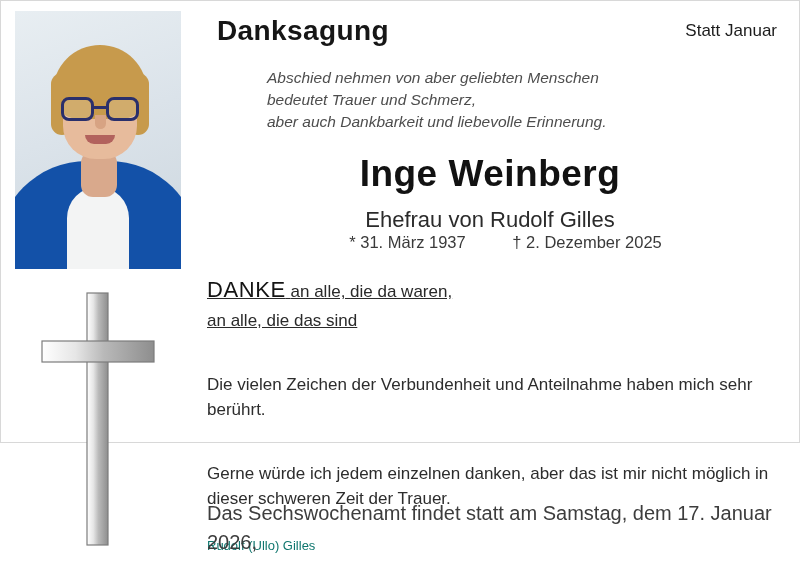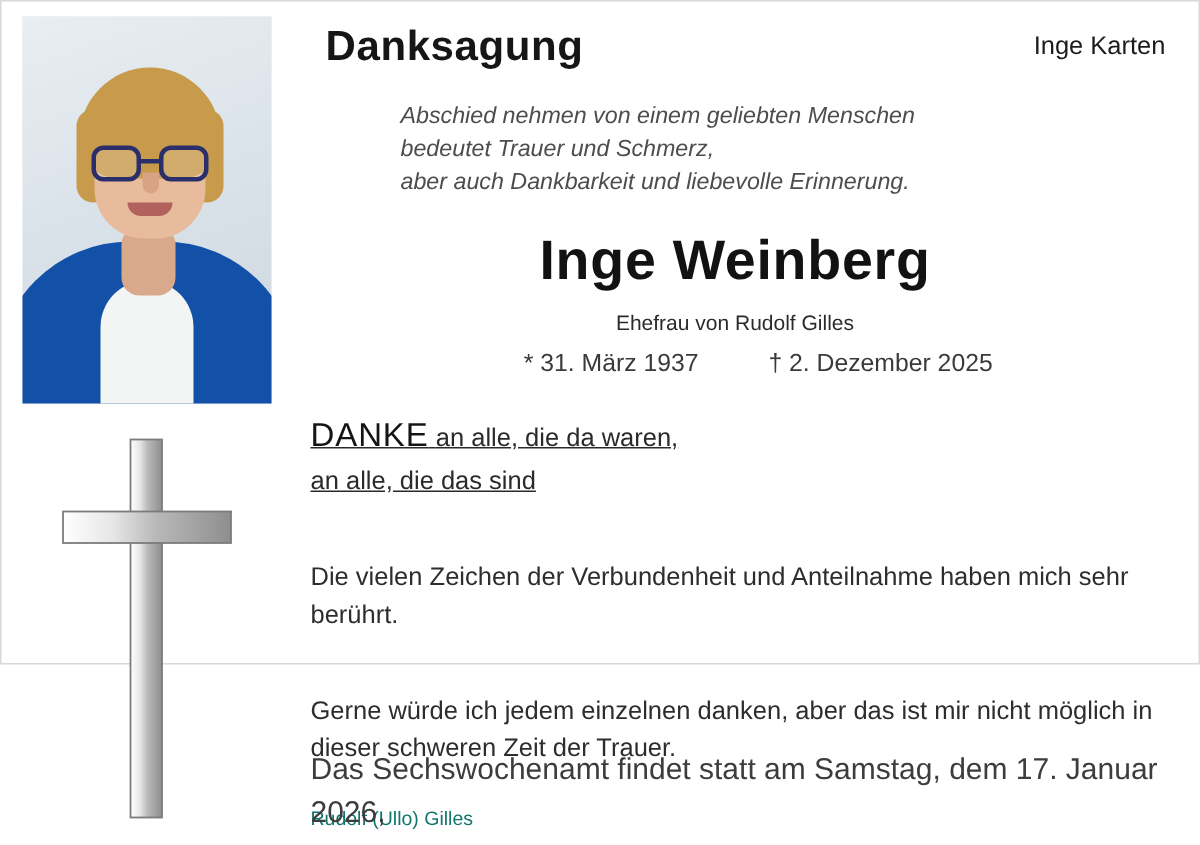--- a/index.html
+++ b/index.html
@@ -201,21 +201,21 @@
     font-weight: bold;
     letter-spacing: 0.5px;
     color: #121212;
   }
   .spouse {
     position: absolute;
     left: 196px;
     right: 16px;
     top: 206px;
     text-align: center;
-    font-size: 14px;
+    font-size: 22px;
     color: #2b2b2b;
   }
   .dates {
     position: absolute;
     left: 196px;
     right: 16px;
     top: 232px;
     text-align: center;
     font-size: 16.5px;
     color: #3a3a3a;
@@ -296,25 +296,25 @@
           </linearGradient>
         </defs>
         <rect x="72" y="10" width="21" height="252" fill="url(#crossGrad)" stroke="#7c7c7c" stroke-width="1.2"></rect>
         <rect x="27" y="58" width="112" height="21" fill="url(#crossGrad)" stroke="#7c7c7c" stroke-width="1.2"></rect>
       </svg>
     </div>
   </div>
 
   <div class="head-row">
     <div class="title">Danksagung</div>
-    <div class="statt-karten">Inge Karten</div>
+    <div class="statt-karten">Statt Januar</div>
   </div>
 
   <div class="poem">
-    <div>Abschied nehmen von einem geliebten Menschen</div>
+    <div>Abschied nehmen von aber geliebten Menschen</div>
     <div>bedeutet Trauer und Schmerz,</div>
     <div>aber auch Dankbarkeit und liebevolle Erinnerung.</div>
   </div>
 
   <div class="name">Inge Weinberg</div>
   <div class="spouse">Ehefrau von Rudolf Gilles</div>
   <div class="dates">
     <span class="birth">* 31. März 1937</span>
     <span class="death">† 2. Dezember 2025</span>
   </div>

